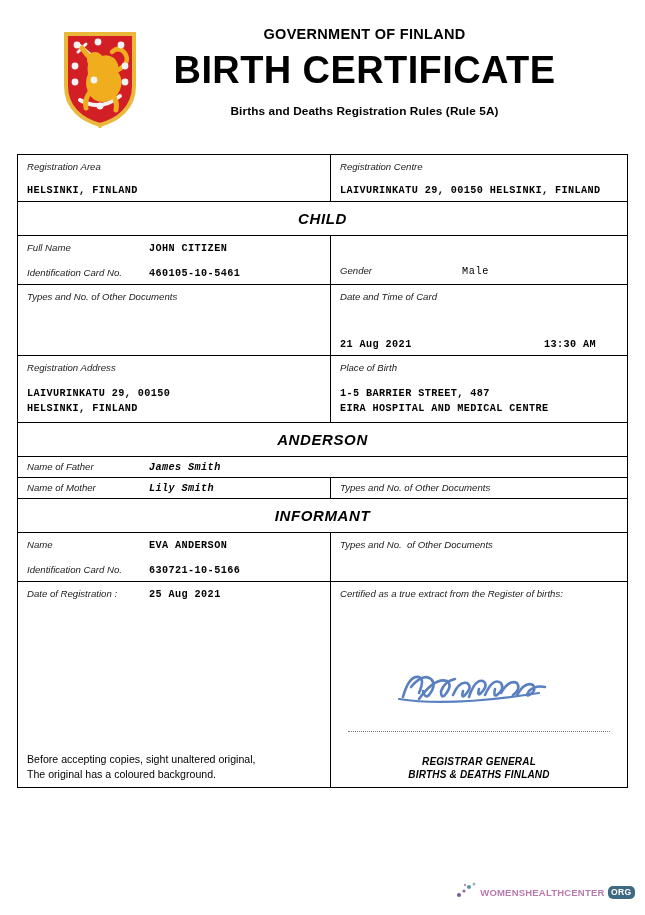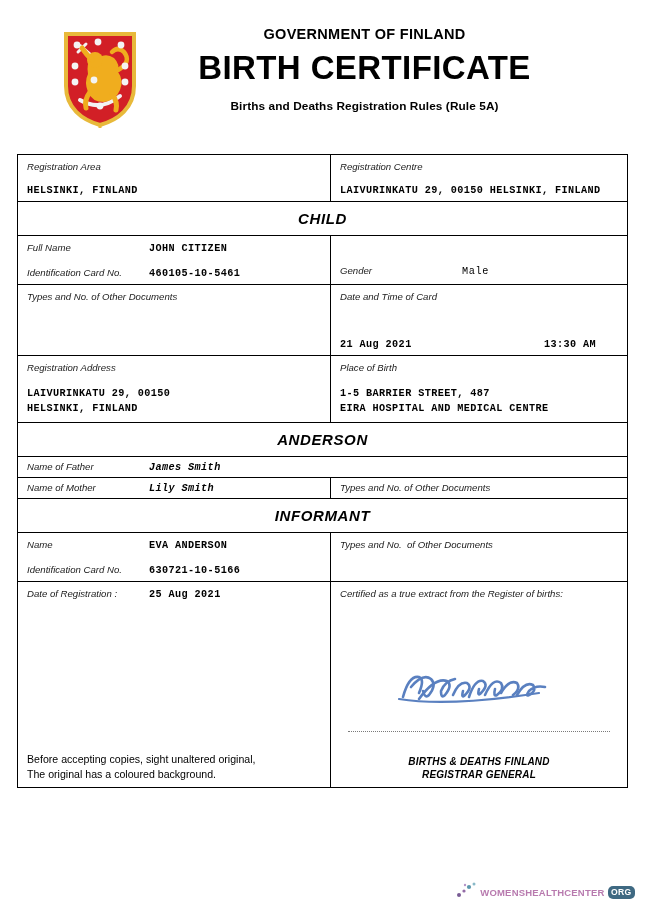--- a/index.html
+++ b/index.html
@@ -42,21 +42,21 @@
     text-align: center;
     padding-left: 40px;
   }
   .gov-line {
     font-size: 14.5px;
     font-weight: bold;
     letter-spacing: 0.3px;
     margin-bottom: 9px;
   }
   .main-title {
-    font-size: 33px;
+    font-size: 38px;
     font-weight: bold;
     letter-spacing: 0.4px;
     line-height: 1.05;
     margin-bottom: 13px;
   }
   .rule-line {
     font-size: 11.8px;
     font-weight: bold;
     letter-spacing: 0.1px;
   }
@@ -391,22 +391,22 @@
               <path d="M96 28 Q104 10 112 16 Q116 22 108 28 Q104 30 106 22"></path>
               <path d="M112 26 Q120 12 128 16 Q132 22 124 28"></path>
               <path d="M128 28 Q136 14 144 18 Q148 24 140 28 Q136 30 140 24 Q146 18 156 20"></path>
               <path d="M10 32 Q60 40 150 26" stroke-width="2.2"></path>
             </g>
           </svg>
         </div>
 
         <div class="dots-line"></div>
         <div class="sig-caption">
+          <div>REGISTRAR GENERAL</div>
           <div>BIRTHS &amp; DEATHS FINLAND</div>
-          <div>REGISTRAR GENERAL</div>
         </div>
       </div>
     </div>
 
   </div>
 
   <div class="watermark">
     <span class="wm-sparkle">
       <svg width="22" height="18" viewBox="0 0 22 18" aria-hidden="true">
         <circle cx="3" cy="14" r="2.0" fill="#6d4f8c"></circle>

